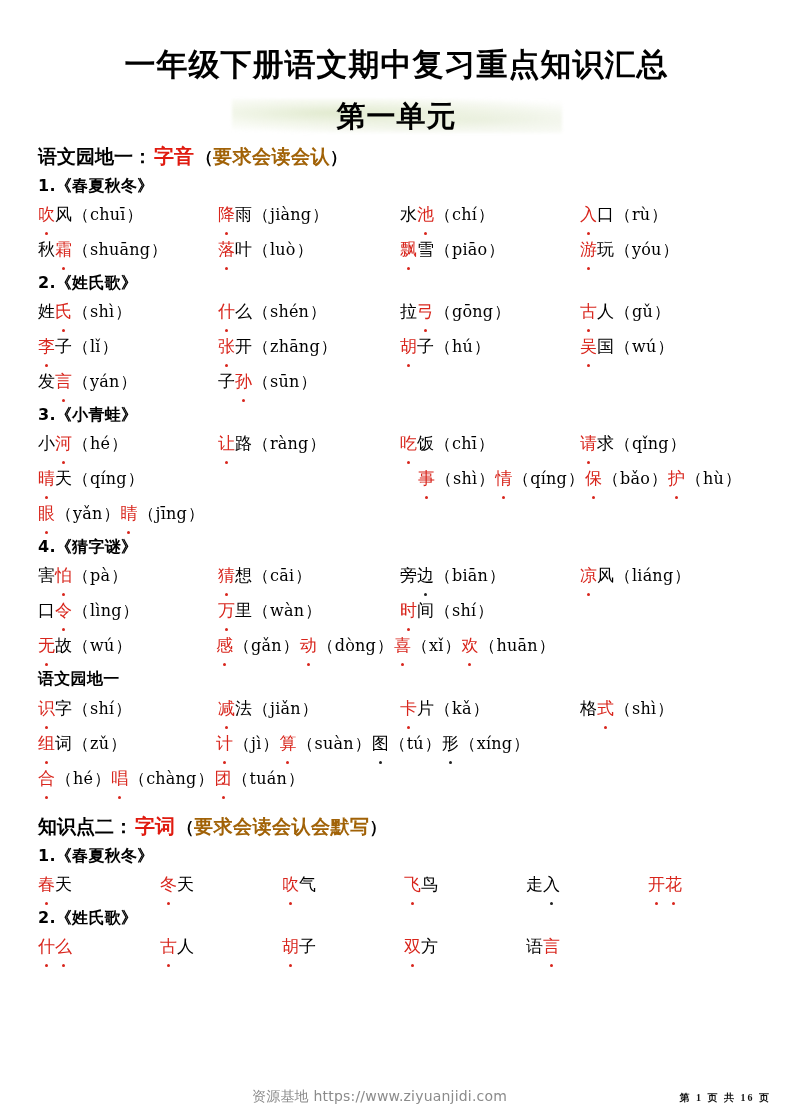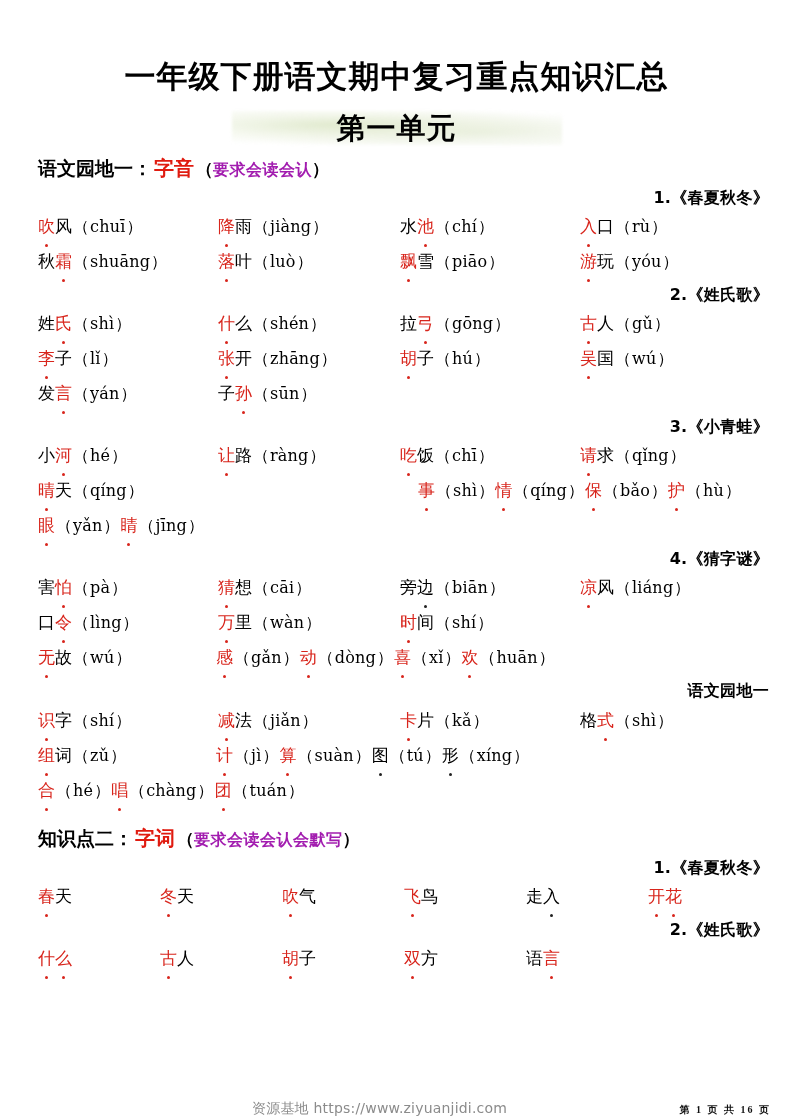--- a/index.html
+++ b/index.html
@@ -14,21 +14,21 @@
   .page{position:relative;width:793px;height:1120px;}
 
   
   .title{
     text-align:center;
     font-family:"DejaVu Sans","Liberation Sans",sans-serif;
     font-weight:700;
     font-size:31px;
     letter-spacing:1px;
     color:#000;
-    margin:12px;
+    margin:0;
     padding-top:47px;
     line-height:1.15;
   }
   .unit-wrap{
     position:relative;
     text-align:center;
     margin-top:14px;
     height:38px;
   }
   .unit-smudge{
@@ -62,32 +62,31 @@
     font-weight:700;
     font-size:19px;
     color:#000;
     margin:6px 0 3px 0;
     line-height:1.5;
     white-space:nowrap;
   }
   .kp .kp-label{font-size:19px;}
   .kp .kp-topic{color:#e01b10;font-size:20px;padding:0 2px;}
   .kp .kp-paren{font-size:17px;font-weight:700;}
-  .kp .kp-note{color:#a21caf;font-size:16px;font-weight:700;letter-spacing:.5px;}
+  .kp .kp-note{color:#a16207;font-size:19px;font-weight:700;letter-spacing:.5px;}
 
   
   .lesson{
     font-family:"DejaVu Sans","Liberation Sans",sans-serif;
     font-weight:700;
     font-size:16px;
     color:#000;
     margin:3px 0 1px 0;
     line-height:1.45;
     letter-spacing:.3px;
-    text-align:right;
   }
 
   
   .row{
     position:relative;
     height:35px;
     white-space:nowrap;
   }
   .cell{
     position:absolute;

